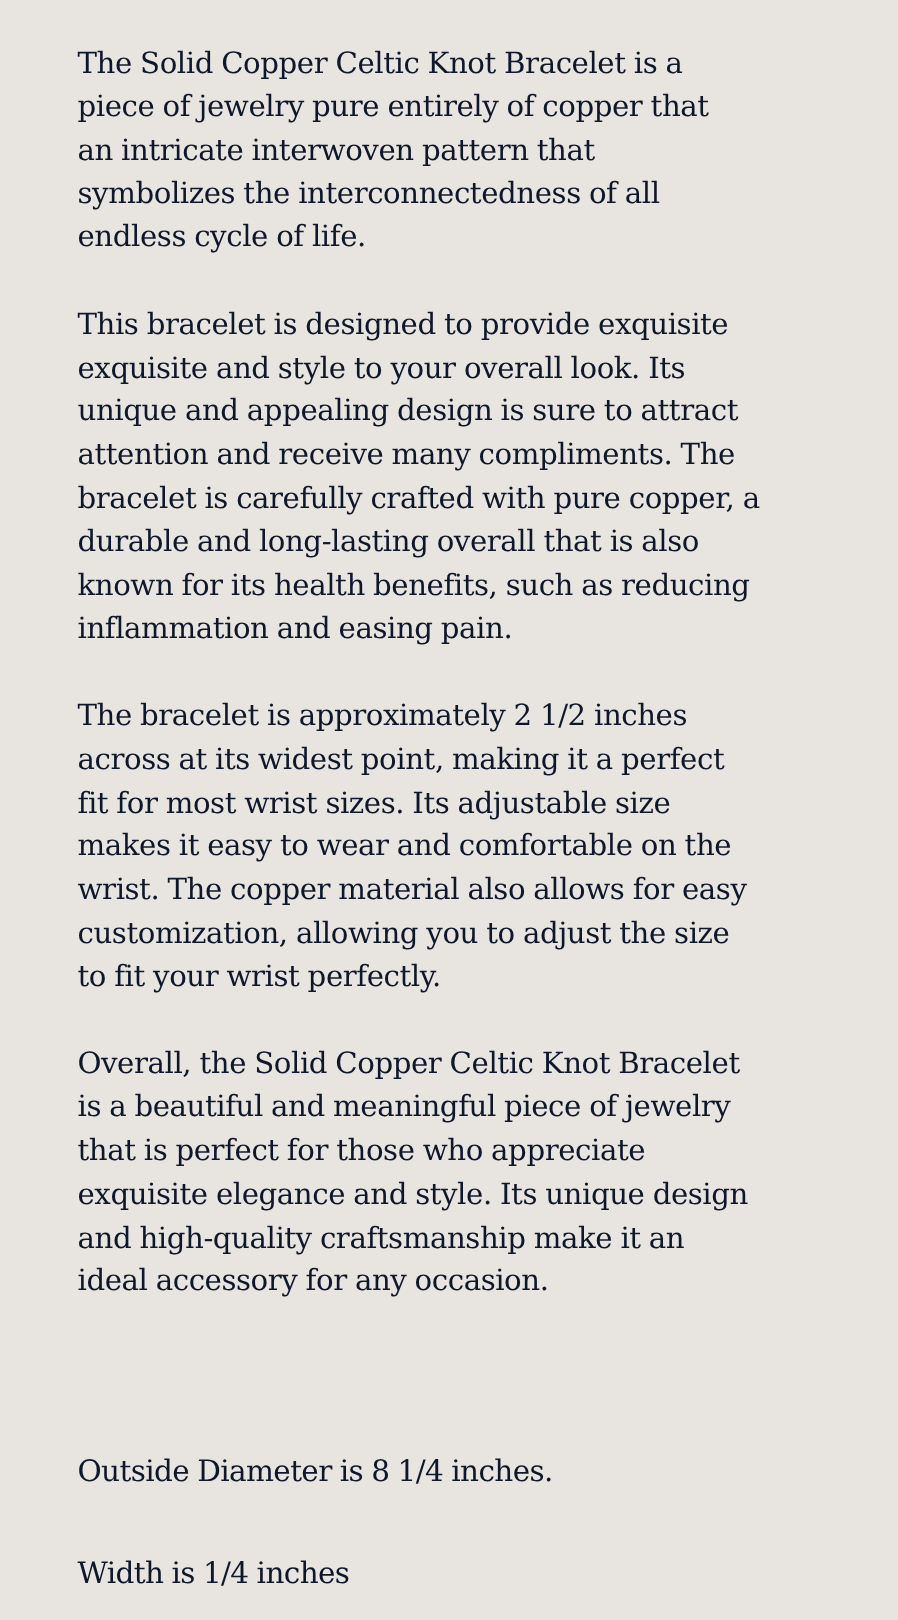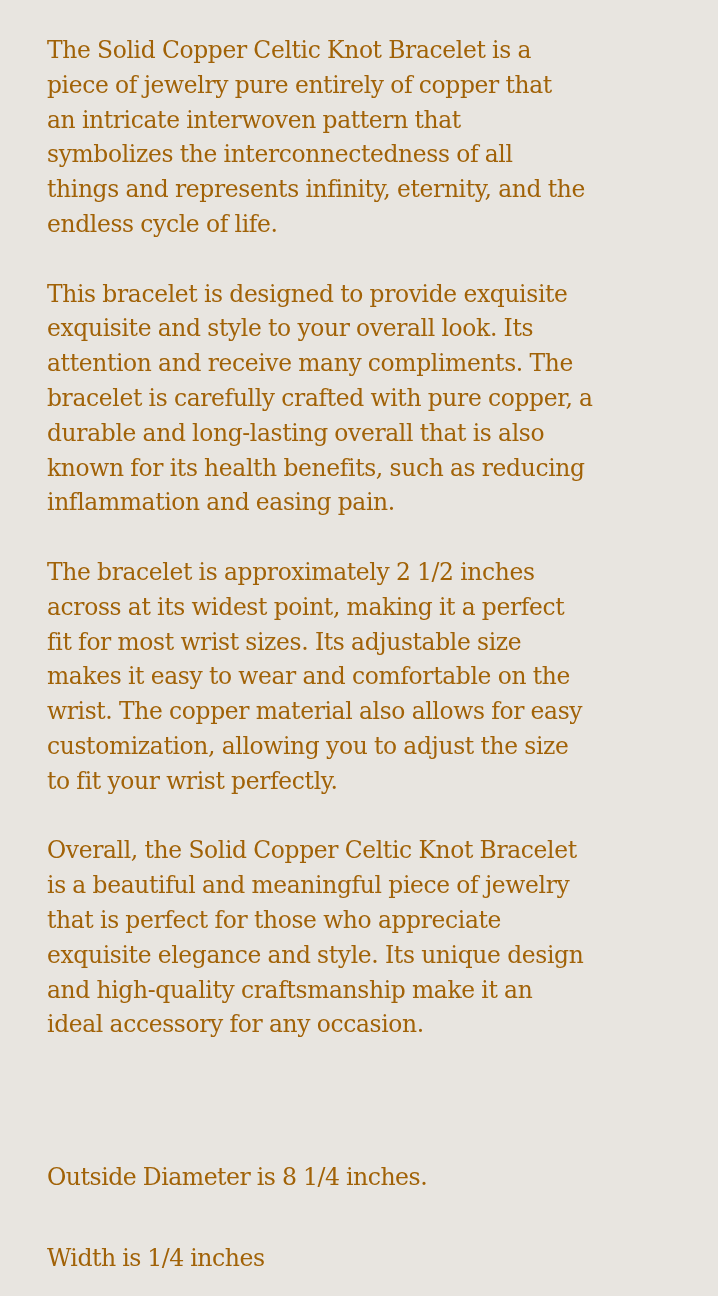--- a/index.html
+++ b/index.html
@@ -8,27 +8,27 @@
       background: #e8e5e0;
     }
     body {
       width: 718px;
       height: 1296px;
       overflow: hidden;
       position: relative;
     }
     .content {
       position: absolute;
-      left: 47px;
+      left: 62px;
       top: 33px;
       width: 610px;
       font-family: "DejaVu Serif", "Liberation Serif", serif;
       font-size: 23.4px;
       line-height: 34.8px;
-      color: #a16207;
+      color: #0f172a;
       letter-spacing: -0.35px;
       word-spacing: -0.5px;
     }
     .content p {
       margin: 0 0 34.8px 0;
     }
     .content p.spec {
       font-weight: normal;
       font-size: 23.6px;
       margin: 0;
@@ -40,26 +40,26 @@
   </style>
 </head>
 <body>
 
 <div class="content">
   <p>
     <span class="line">The Solid Copper Celtic Knot Bracelet is a</span>
     <span class="line">piece of jewelry pure entirely of copper that</span>
     <span class="line">an intricate interwoven pattern that</span>
     <span class="line">symbolizes the interconnectedness of all</span>
-    <span class="line">things and represents infinity, eternity, and the</span>
     <span class="line">endless cycle of life.</span>
   </p>
   <p>
     <span class="line">This bracelet is designed to provide exquisite</span>
     <span class="line">exquisite and style to your overall look. Its</span>
+    <span class="line">unique and appealing design is sure to attract</span>
     <span class="line">attention and receive many compliments. The</span>
     <span class="line">bracelet is carefully crafted with pure copper, a</span>
     <span class="line">durable and long-lasting overall that is also</span>
     <span class="line">known for its health benefits, such as reducing</span>
     <span class="line">inflammation and easing pain.</span>
   </p>
   <p>
     <span class="line">The bracelet is approximately 2 1/2 inches</span>
     <span class="line">across at its widest point, making it a perfect</span>
     <span class="line">fit for most wrist sizes. Its adjustable size</span>

